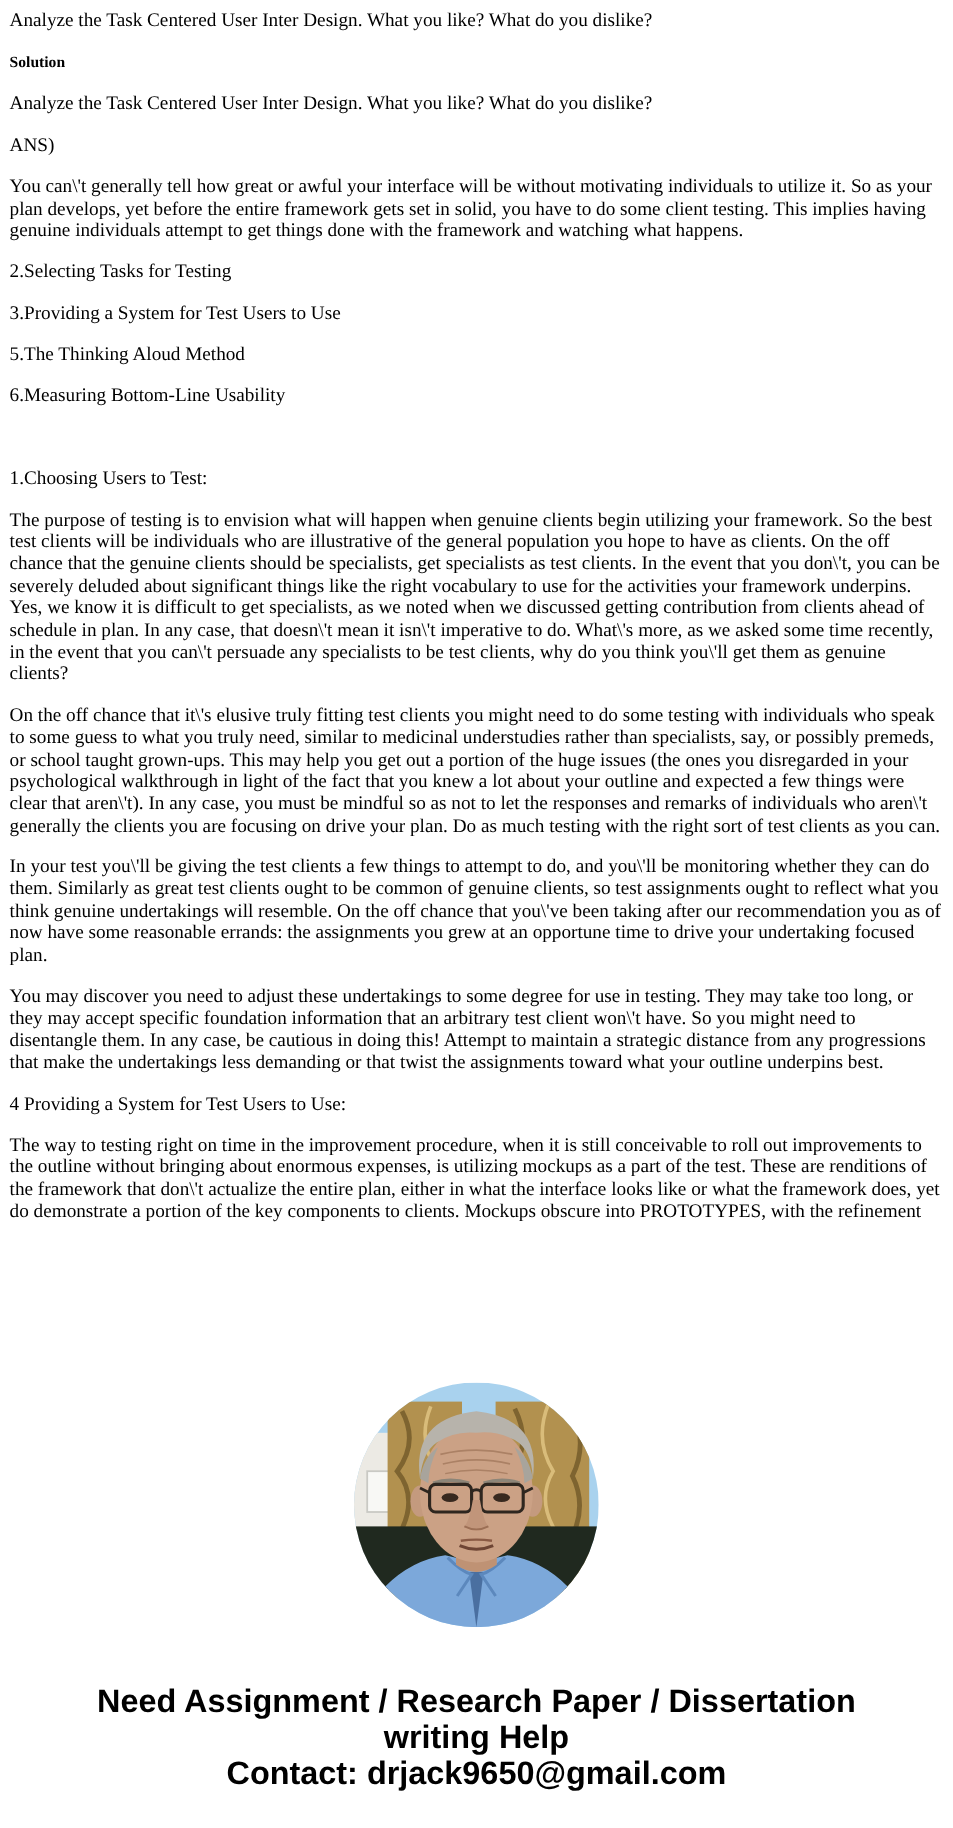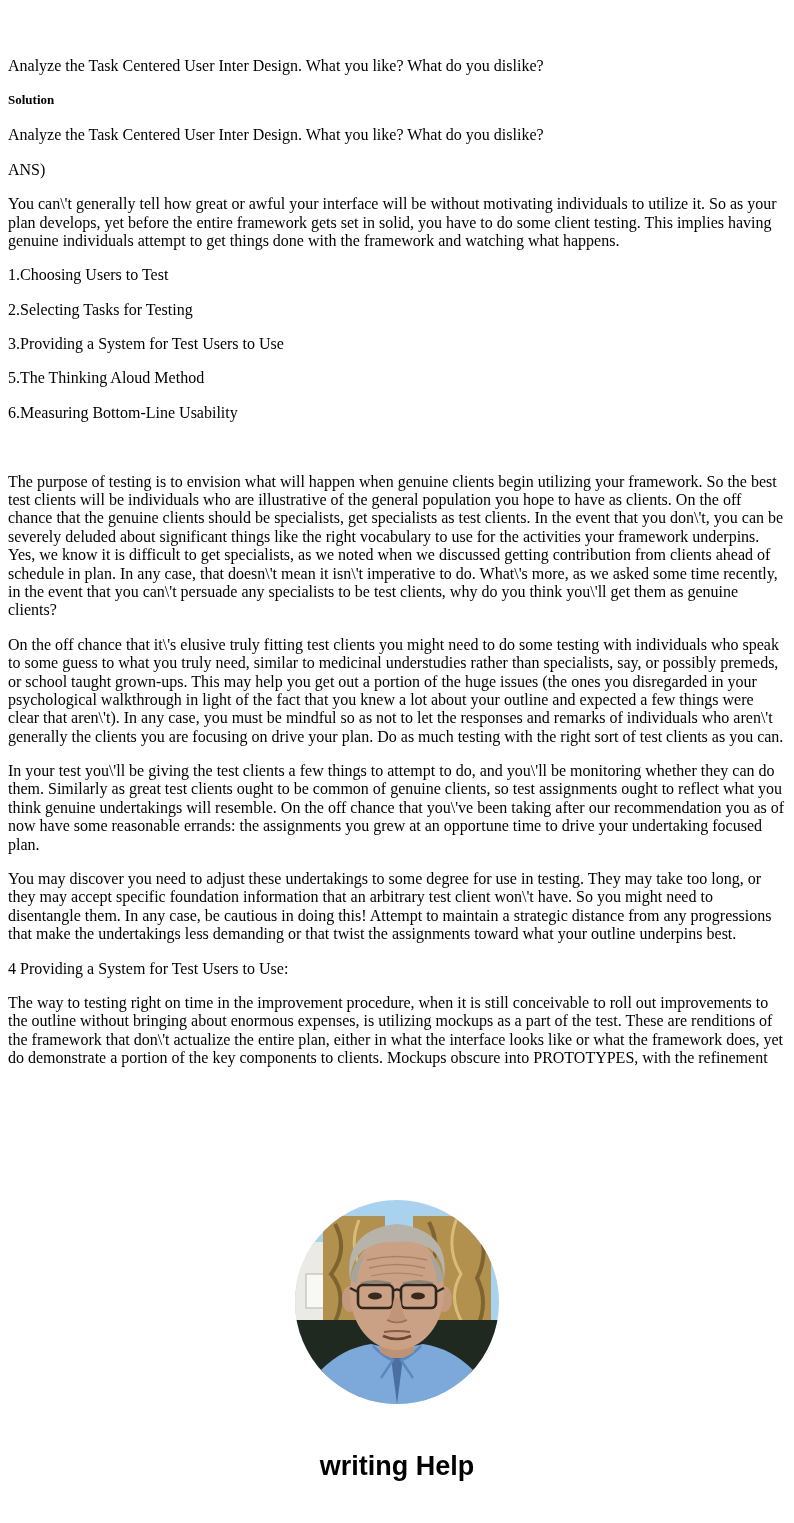--- a/index.html
+++ b/index.html
@@ -14,21 +14,20 @@
     color: #000000;
     height: 1523px;
     overflow: hidden;
   }
   
   .doc {
     box-sizing: border-box;
     padding: 9px 8px 0 8px;
     height: 1127px;
     overflow: hidden;
-    margin-top: 48px;
   }
   .doc p {
     margin: 16px 0;
     line-height: 1.15;
   }
   .doc p:first-child { margin-top: 0; }
   .doc h3 {
     font-size: 13px;
     font-weight: bold;
     margin: 18px 0;
@@ -57,26 +56,26 @@
 </style>
 </head>
 <body>
 
 <div class="doc">
   <p>Analyze the Task Centered User Inter Design. What you like? What do you dislike?</p>
   <h3>Solution</h3>
   <p>Analyze the Task Centered User Inter Design. What you like? What do you dislike?</p>
   <p>ANS)</p>
   <p>You can\'t generally tell how great or awful your interface will be without motivating individuals to utilize it. So as your plan develops, yet before the entire framework gets set in solid, you have to do some client testing. This implies having genuine individuals attempt to get things done with the framework and watching what happens.</p>
-  <p>1.Choosing Users to Test</p>
   <p>2.Selecting Tasks for Testing</p>
   <p>3.Providing a System for Test Users to Use</p>
   <p>5.The Thinking Aloud Method</p>
   <p>6.Measuring Bottom-Line Usability</p>
   <p class="blank">&nbsp;</p>
+  <p>1.Choosing Users to Test:</p>
   <p>The purpose of testing is to envision what will happen when genuine clients begin utilizing your framework. So the best test clients will be individuals who are illustrative of the general population you hope to have as clients. On the off chance that the genuine clients should be specialists, get specialists as test clients. In the event that you don\'t, you can be severely deluded about significant things like the right vocabulary to use for the activities your framework underpins. Yes, we know it is difficult to get specialists, as we noted when we discussed getting contribution from clients ahead of schedule in plan. In any case, that doesn\'t mean it isn\'t imperative to do. What\'s more, as we asked some time recently, in the event that you can\'t persuade any specialists to be test clients, why do you think you\'ll get them as genuine clients?</p>
   <p>On the off chance that it\'s elusive truly fitting test clients you might need to do some testing with individuals who speak to some guess to what you truly need, similar to medicinal understudies rather than specialists, say, or possibly premeds, or school taught grown-ups. This may help you get out a portion of the huge issues (the ones you disregarded in your psychological walkthrough in light of the fact that you knew a lot about your outline and expected a few things were clear that aren\'t). In any case, you must be mindful so as not to let the responses and remarks of individuals who aren\'t generally the clients you are focusing on drive your plan. Do as much testing with the right sort of test clients as you can.</p>
   <p>In your test you\'ll be giving the test clients a few things to attempt to do, and you\'ll be monitoring whether they can do them. Similarly as great test clients ought to be common of genuine clients, so test assignments ought to reflect what you think genuine undertakings will resemble. On the off chance that you\'ve been taking after our recommendation you as of now have some reasonable errands: the assignments you grew at an opportune time to drive your undertaking focused plan.</p>
   <p>You may discover you need to adjust these undertakings to some degree for use in testing. They may take too long, or they may accept specific foundation information that an arbitrary test client won\'t have. So you might need to disentangle them. In any case, be cautious in doing this! Attempt to maintain a strategic distance from any progressions that make the undertakings less demanding or that twist the assignments toward what your outline underpins best.</p>
   <p>4 Providing a System for Test Users to Use:</p>
   <p>The way to testing right on time in the improvement procedure, when it is still conceivable to roll out improvements to the outline without bringing about enormous expenses, is utilizing mockups as a part of the test. These are renditions of the framework that don\'t actualize the entire plan, either in what the interface looks like or what the framework does, yet do demonstrate a portion of the key components to clients. Mockups obscure into PROTOTYPES, with the refinement</p>
 </div>
 
 <div class="avatar-wrap">
   <svg viewBox="0 0 204 204" xmlns="http://www.w3.org/2000/svg">
@@ -136,14 +135,16 @@
 
     <path d="M99 98 Q96 116 92 120 Q102 127 112 120 Q108 116 105 98" fill="#c1957a"></path>
     <path d="M92 120 Q102 125 112 120" stroke="#9c6f55" stroke-width="1.5" fill="none"></path>
 
     <path d="M89 132 Q102 130 115 132" stroke="#8a5a44" stroke-width="2" fill="none"></path>
     <path d="M88 136 Q102 142 116 136" stroke="#6e4534" stroke-width="2.6" fill="none"></path>
   </svg>
 </div>
 
 <div class="footer">
+  <div>Need Assignment / Research Paper / Dissertation</div>
   <div>writing Help</div>
+  <div>Contact: drjack9650@gmail.com</div>
 </div>
 
 </body></html>

